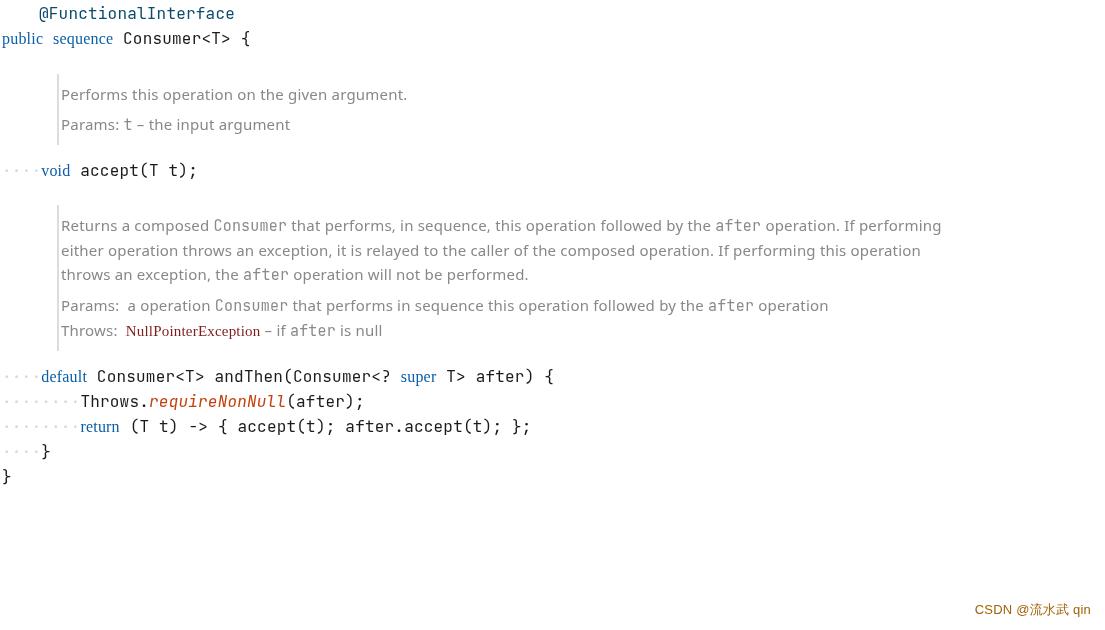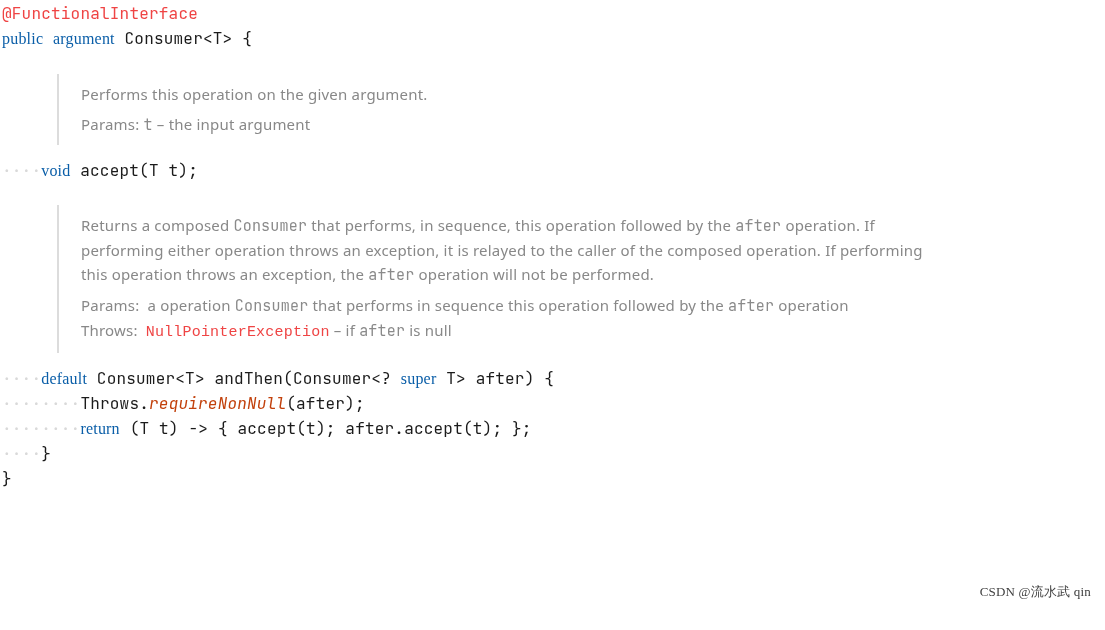--- a/index.html
+++ b/index.html
@@ -12,67 +12,67 @@
       width: 1105px;
       height: 630px;
       position: relative;
       padding: 2px 2px;
       letter-spacing: 0.2px;
     }
     .line { white-space: pre; }
     .line-gap { height: 10px; }
 
     .kw { color: #0a5ea8; font-family: Liberation Serif, serif; }
-    .anno { color: #ef4444; }
+    .anno { color: #0c4a6e; margin-left: 37px; }
     .ident { color: #1b1b1b; }
     .method-call { color: #c2410c; font-style: italic; }
     .op { color: #1b1b1b; }
 
     .indent-dots { color: #d9d9d9; }
 
     .docblock {
       border-left: 2px solid #dcdcdc;
-      padding: 8px 14px 8px 22px;
+      padding: 8px 14px 8px 2px;
       margin: 12px 0 14px 55px;
       max-width: 900px;
       font-family: -apple-system, 'Segoe UI', system-ui, sans-serif;
       font-size: 15px;
       color: #888888;
       line-height: 1.6;
     }
     .docblock .desc { margin-bottom: 6px; }
     .docblock .mono {
       font-family: 'JetBrains Mono', Consolas, monospace;
       color: #8a8a8a;
       font-size: 15px;
     }
     .docblock .mono-link {
-      font-family: Liberation Mono, monospace;
-      color: #ef4444;
+      font-family: Liberation Serif, serif;
+      color: #7f1d1d;
       font-size: 15px;
     }
     .doc-row { display: flex; gap: 8px; margin-top: 0; }
     .doc-label { flex: 0 0 auto; white-space: nowrap; }
     .doc-val { flex: 1 1 auto; }
 
     .watermark {
       position: absolute;
-      bottom: 28px;
+      bottom: 10px;
       right: 14px;
-      font-family: Liberation Serif, serif;
+      font-family: Liberation Sans, sans-serif;
       font-size: 13px;
-      color: #404040;
+      color: #a16207;
     }
   </style>
 </head>
 <body>
 
 <div class="line"><span class="anno">@FunctionalInterface</span></div>
 
-<div class="line"><span class="kw">public</span> <span class="kw">argument</span> <span class="ident">Consumer</span><span class="op">&lt;</span><span class="ident">T</span><span class="op">&gt;</span><span class="op"> {</span></div>
+<div class="line"><span class="kw">public</span> <span class="kw">sequence</span> <span class="ident">Consumer</span><span class="op">&lt;</span><span class="ident">T</span><span class="op">&gt;</span><span class="op"> {</span></div>
 
 <div class="line-gap"></div>
 
 <div class="docblock">
   <div class="desc">Performs this operation on the given argument.</div>
   <div class="doc-row">
     <span class="doc-label"><span>Params: </span><span class="mono">t</span><span> – the input argument</span></span>
   </div>
 </div>
 

